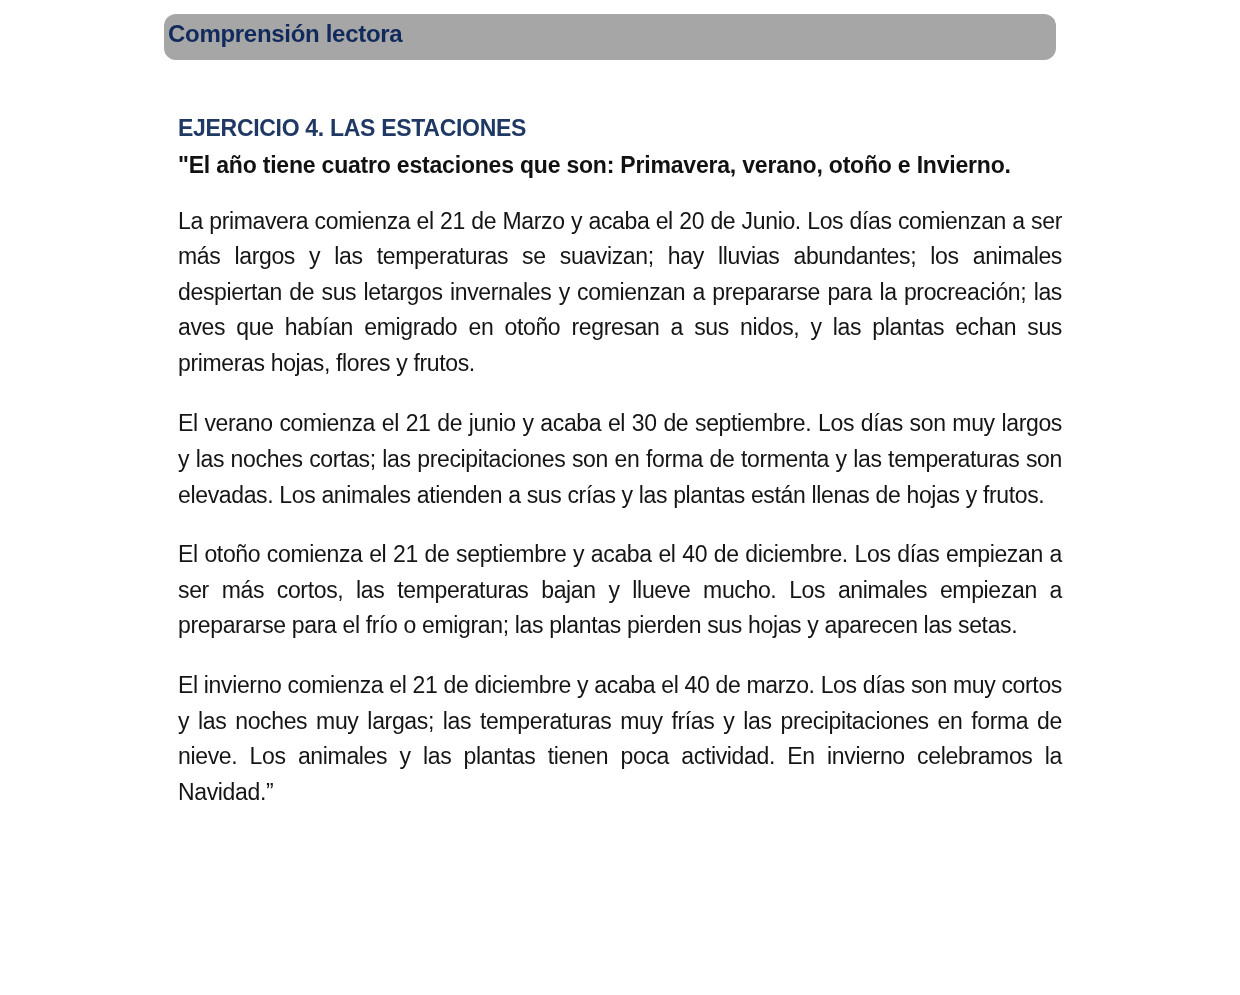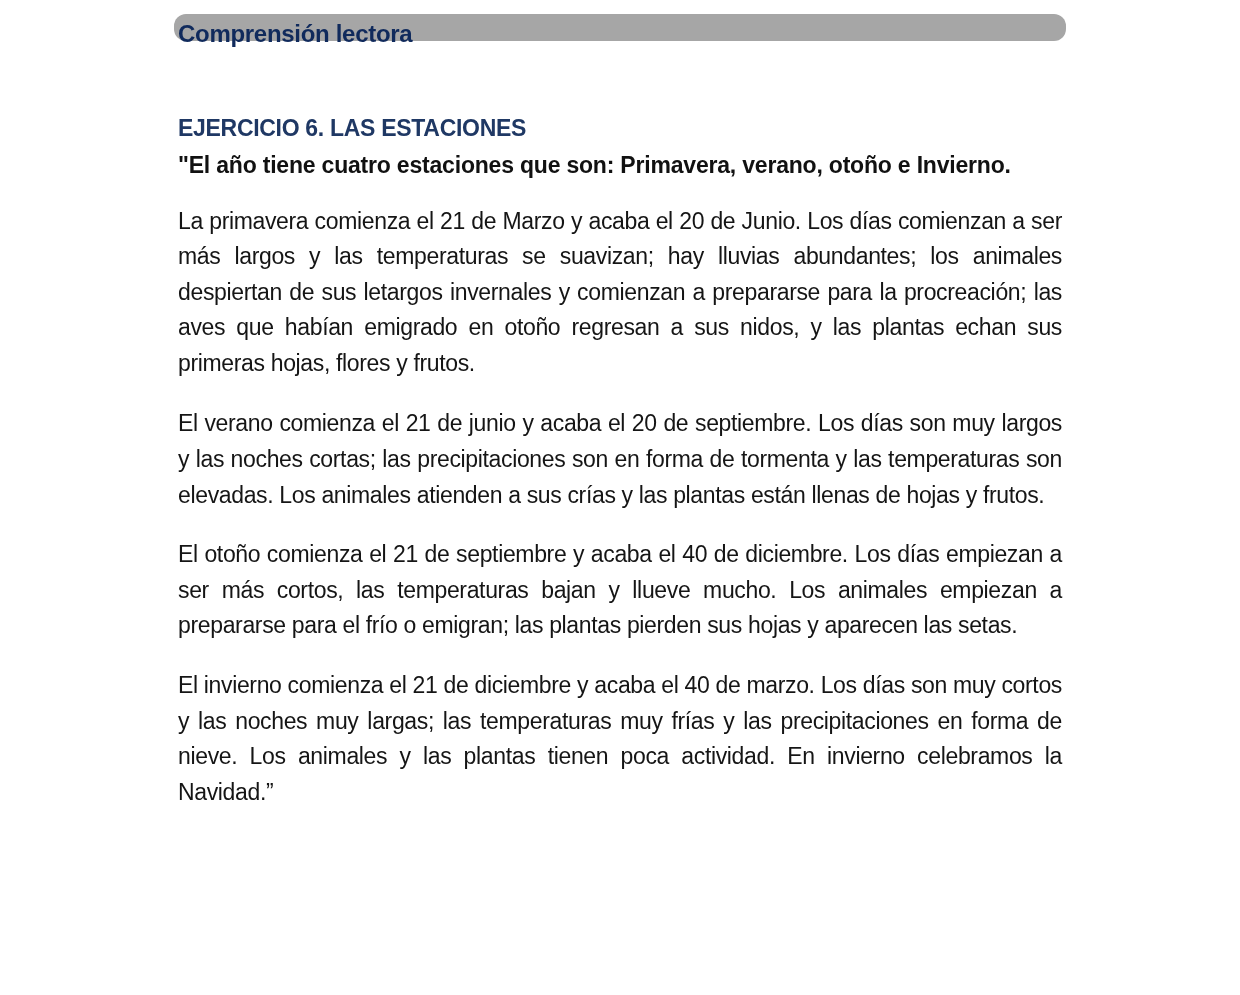--- a/index.html
+++ b/index.html
@@ -10,24 +10,24 @@
     body {
       width: 1240px;
       height: 995px;
       position: relative;
       overflow: hidden;
       font-family: "Liberation Sans", sans-serif;
       color: #111111;
     }
     .header-bar {
       position: absolute;
-      left: 174px;
+      left: 164px;
       top: 14px;
       width: 892px;
-      height: 27px;
+      height: 46px;
       background: #a6a6a6;
       border-radius: 12px;
     }
     .header-title {
       position: absolute;
       left: 4px;
       top: 4px;
       font-size: 24px;
       font-weight: bold;
       color: #102a5c;
@@ -70,19 +70,19 @@
     .p4 { margin-top: 24px; }
   </style>
 </head>
 <body>
 
 <div class="header-bar">
   <div class="header-title">Comprensión lectora</div>
 </div>
 
 <div class="content">
-  <h2 class="exercise-title">EJERCICIO 6. LAS ESTACIONES</h2>
+  <h2 class="exercise-title">EJERCICIO 4. LAS ESTACIONES</h2>
   <p class="intro">"El año tiene cuatro estaciones que son: Primavera, verano, otoño e Invierno.</p>
   <p class="para p1">La primavera comienza el 21 de Marzo y acaba el 20 de Junio. Los días comienzan a ser más largos y las temperaturas se suavizan; hay lluvias abundantes; los animales despiertan de sus letargos invernales y comienzan a prepararse para la procreación; las aves que habían emigrado en otoño regresan a sus nidos, y las plantas echan sus primeras hojas, flores y frutos.</p>
-  <p class="para p2">El verano comienza el 21 de junio y acaba el 20 de septiembre. Los días son muy largos y las noches cortas; las precipitaciones son en forma de tormenta y las temperaturas son elevadas. Los animales atienden a sus crías y las plantas están llenas de hojas y frutos.</p>
+  <p class="para p2">El verano comienza el 21 de junio y acaba el 30 de septiembre. Los días son muy largos y las noches cortas; las precipitaciones son en forma de tormenta y las temperaturas son elevadas. Los animales atienden a sus crías y las plantas están llenas de hojas y frutos.</p>
   <p class="para p3">El otoño comienza el 21 de septiembre y acaba el 40 de diciembre. Los días empiezan a ser más cortos, las temperaturas bajan y llueve mucho. Los animales empiezan a prepararse para el frío o emigran; las plantas pierden sus hojas y aparecen las setas.</p>
   <p class="para p4">El invierno comienza el 21 de diciembre y acaba el 40 de marzo. Los días son muy cortos y las noches muy largas; las temperaturas muy frías y las precipitaciones en forma de nieve. Los animales y las plantas tienen poca actividad. En invierno celebramos la Navidad.”</p>
 </div>
 
 </body></html>

